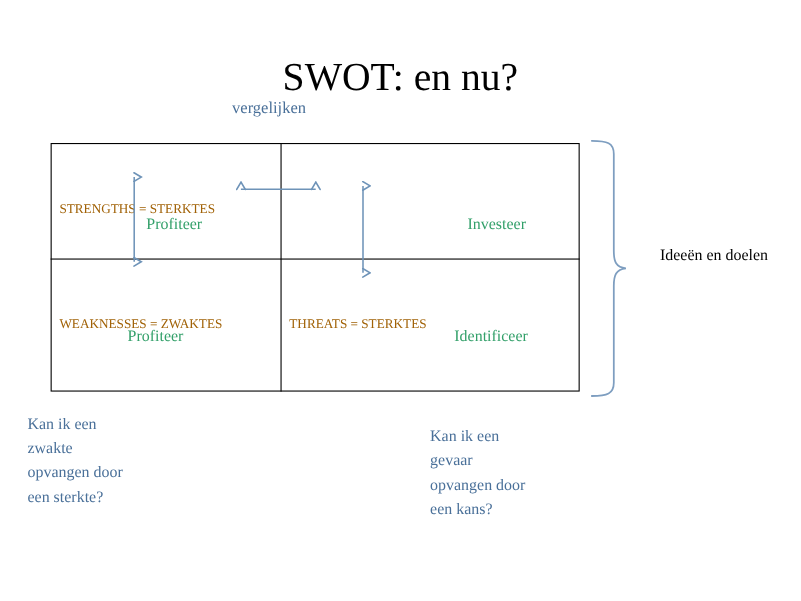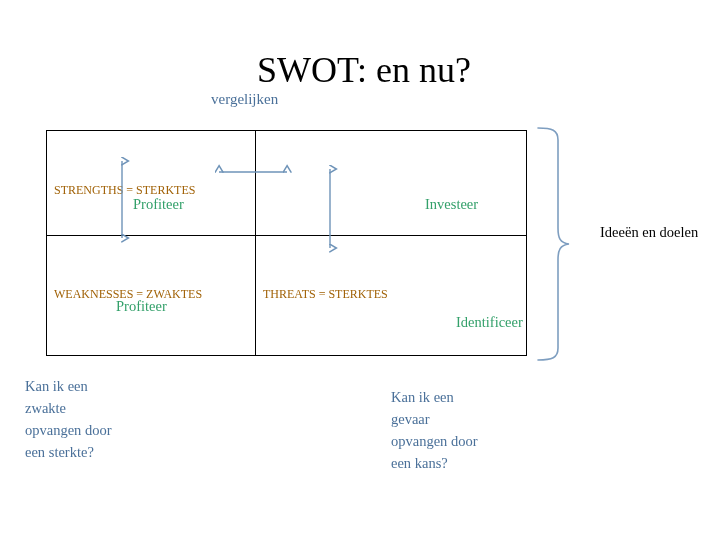--- a/index.html
+++ b/index.html
@@ -83,21 +83,21 @@
   .action {
     position: absolute;
     font-size: 14.5px;
     color: #33A06A;
     line-height: 20px;
     white-space: nowrap;
   }
   .a-profiteer   { left: 133px; top: 194px; }
   .a-investeer   { left: 399px; top: 194px; margin-left: 26px; }
   .a-ondersteun  { left: 116px; top: 296px; }
-  .a-identificeer{ left: 413px; top: 312px; margin-left: 43px; }
+  .a-identificeer{ left: 413px; top: 296px; }
 
   
   .arrow-layer {
     position: absolute;
     left: 0;
     top: 0;
     width: 728px;
     height: 546px;
     pointer-events: none;
   }

